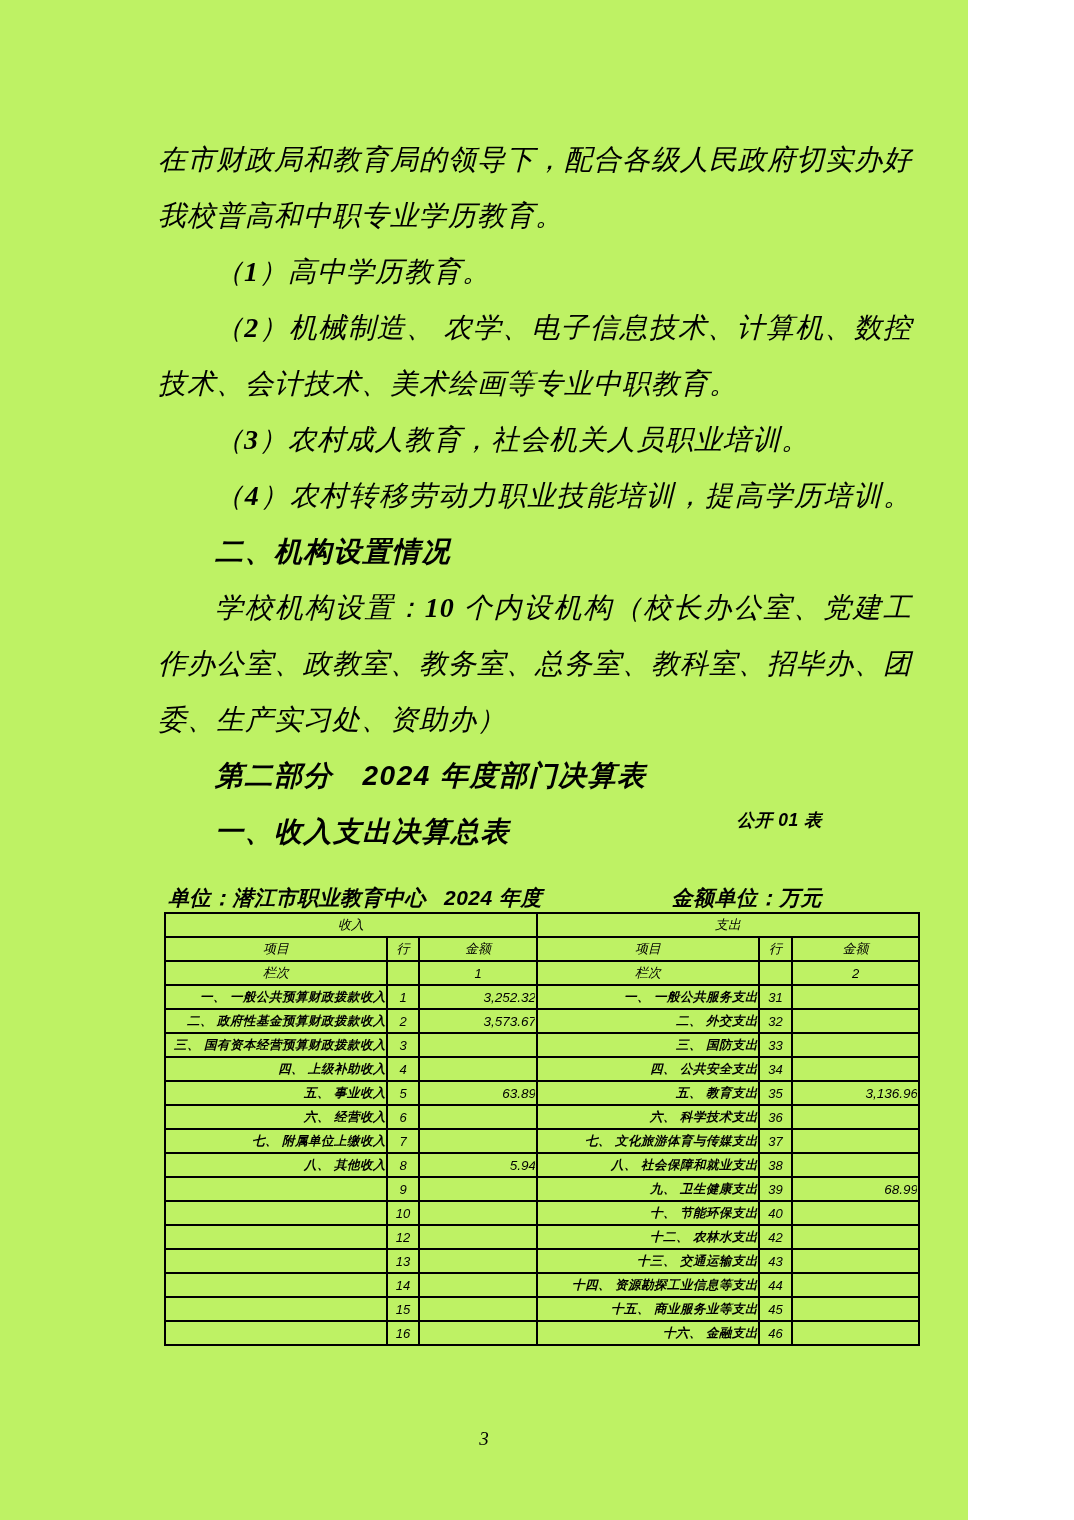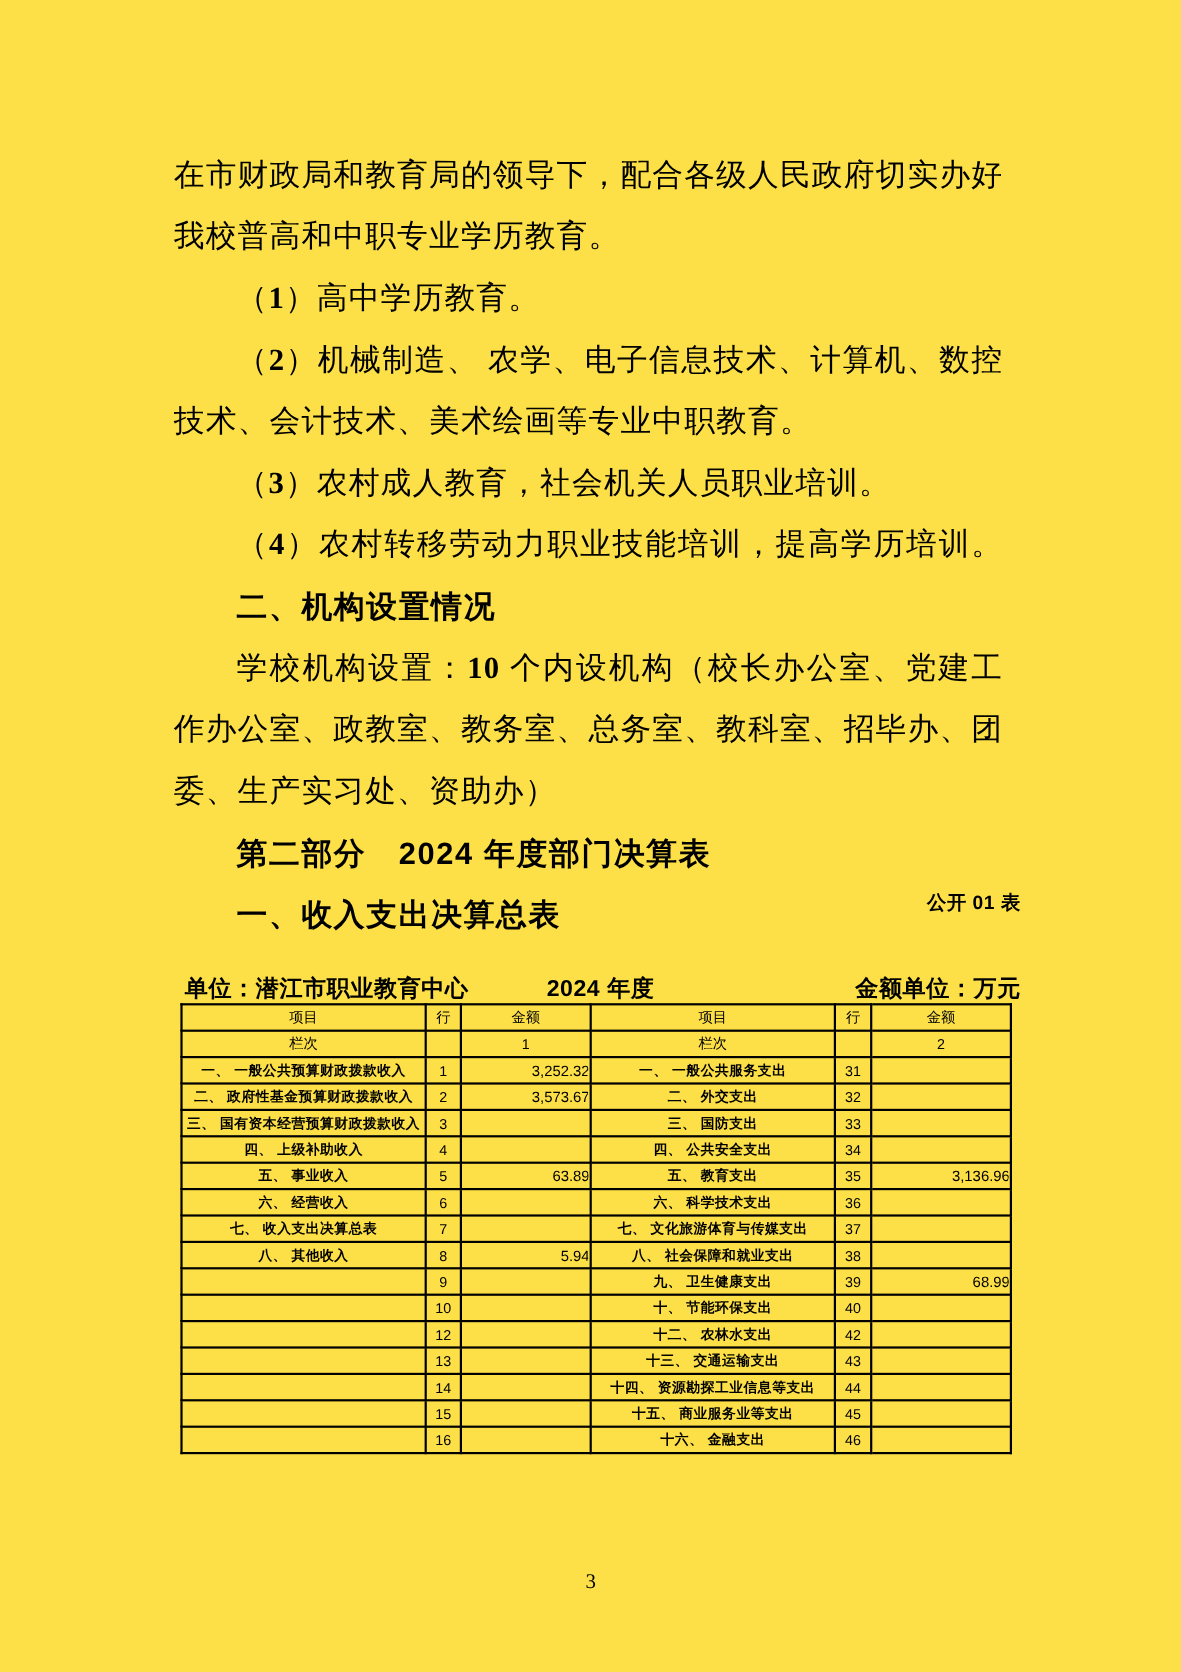--- a/index.html
+++ b/index.html
@@ -1,21 +1,22 @@
 <!DOCTYPE html>
 <html><head>
 <meta charset="utf-8">
 <style>
   html,body{margin:0;padding:0;background:#ffffff;}
   .page{
     position:relative;
-    width:1074px;height:1520px;
-    background:#fde047;color:#000;
+    width:968px;height:1520px;
+    background:#bef264;color:#000;
     overflow:hidden;
     font-family:"Liberation Serif","DejaVu Serif",serif;
+    font-style:italic;
   }
   
   .body-text{
     position:absolute;left:158px;top:132px;width:754px;
     font-size:28px;line-height:56px;letter-spacing:1px;
   }
   .line{white-space:pre-wrap;}
   .line.indent{text-indent:57px;}
   .line.fill{text-align:justify;text-align-last:justify;}
   .line.heading{
@@ -41,21 +42,21 @@
   table.budget{
     position:absolute;left:164px;top:912px;width:754px;
     border-collapse:collapse;table-layout:fixed;
   }
   table.budget td{
     border:2px solid #000;height:22px;padding:0;overflow:hidden;
     font-family:"Liberation Sans","DejaVu Sans",sans-serif;
     vertical-align:middle;
   }
   td.t-h{text-align:center;font-size:13px;font-weight:400;}
-  td.t-item{text-align:center;padding-left:7px;font-size:12.5px;font-weight:700;letter-spacing:0.5px;margin-left:33px;}
+  td.t-item{text-align:right;padding-left:7px;font-size:12.5px;font-weight:700;letter-spacing:0.5px;margin-left:33px;}
   td.t-no{text-align:center;font-size:13px;font-family:"Liberation Serif","DejaVu Serif",serif;}
   td.t-amt{text-align:right;padding-right:10px;font-size:13.5px;font-family:"Liberation Serif","DejaVu Serif",serif;border-radius:11px;}
   
   .page-number{
     position:absolute;left:0;top:1428px;width:100%;
     text-align:center;font-size:19px;
   }
 </style>
 </head>
 <body>
@@ -90,20 +91,24 @@
     <colgroup>
       <col style="width:222px">
         <col style="width:32px">
         <col style="width:118px">
       <col style="width:222px">
         <col style="width:33px">
         <col style="width:127px">
     </colgroup>
     <tbody>
         <tr>
+          <td class="t-h" colspan="3">收入</td>
+          <td class="t-h" colspan="3">支出</td>
+        </tr>
+        <tr>
           <td class="t-h">项目</td>
           <td class="t-h">行</td>
           <td class="t-h">金额</td>
           <td class="t-h">项目</td>
           <td class="t-h">行</td>
           <td class="t-h">金额</td>
         </tr>
         <tr>
           <td class="t-h">栏次</td>
           <td class="t-h"></td>
@@ -154,21 +159,21 @@
         </tr>
         <tr>
           <td class="t-item">六、 经营收入</td>
           <td class="t-no">6</td>
           <td class="t-amt"></td>
           <td class="t-item">六、 科学技术支出</td>
           <td class="t-no">36</td>
           <td class="t-amt"></td>
         </tr>
         <tr>
-          <td class="t-item">七、 收入支出决算总表</td>
+          <td class="t-item">七、 附属单位上缴收入</td>
           <td class="t-no">7</td>
           <td class="t-amt"></td>
           <td class="t-item">七、 文化旅游体育与传媒支出</td>
           <td class="t-no">37</td>
           <td class="t-amt"></td>
         </tr>
         <tr>
           <td class="t-item">八、 其他收入</td>
           <td class="t-no">8</td>
           <td class="t-amt">5.94</td>

